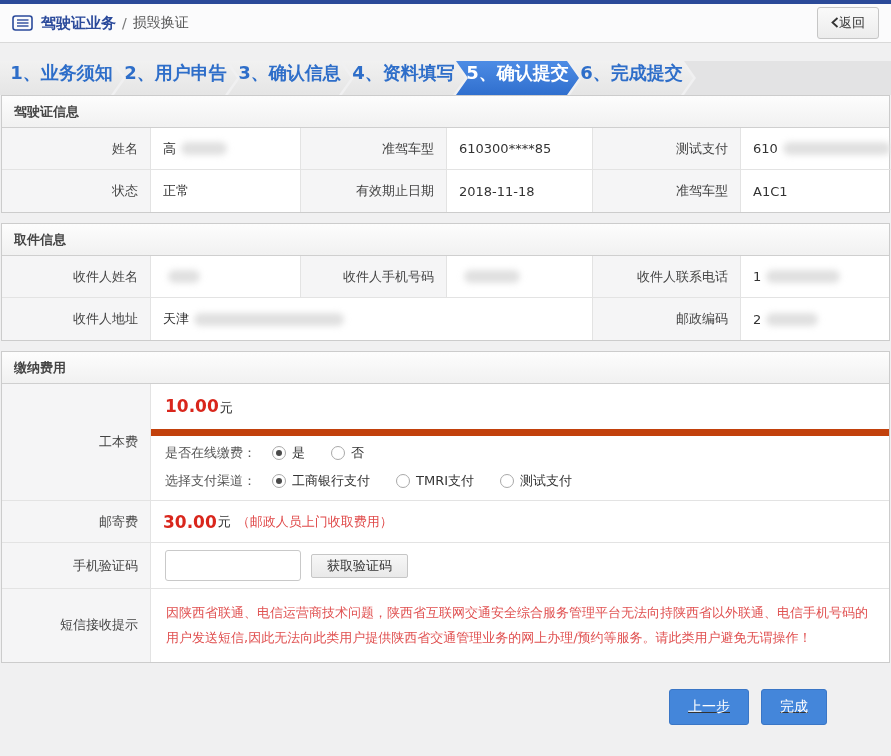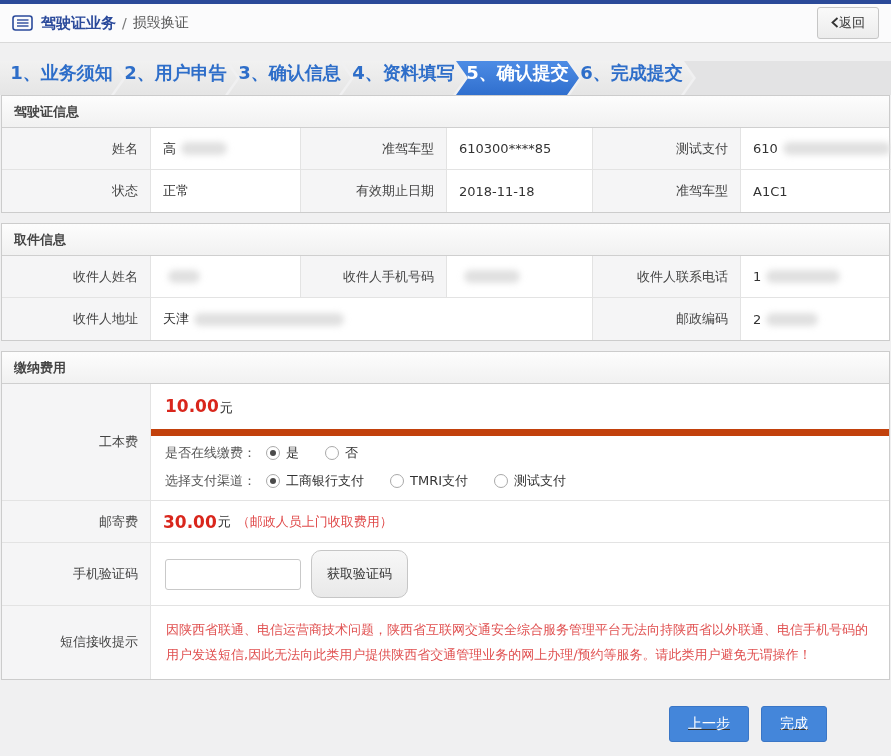--- a/index.html
+++ b/index.html
@@ -65,39 +65,39 @@
     border-radius: 7px; filter: blur(3px); margin-left: 5px; vertical-align: middle;
   }
   
   .fee-amount { color: #d9261c; font-size: 17px; font-weight: bold; }
   .fee-unit { color: #333; font-size: 13px; margin-left: 1px; }
   .fee-note { color: #e04a4a; font-size: 13px; margin-left: 6px; }
   .fee-main-cell { display: block; padding: 0; }
   .fee-line { padding: 12px 14px; border-bottom: 7px solid #c2410c; }
   .opt-line { display: flex; align-items: center; padding: 8px 14px 2px; color: #555; }
   .opt-line.second { padding-bottom: 10px; }
-  .opt-label { margin-right: 10px; color: #555; }
+  .opt-label { margin-right: 16px; color: #555; }
   .radio {
     width: 14px; height: 14px; border: 1px solid #a9a9a9; border-radius: 50%;
     background: #fff; display: inline-block; position: relative; margin-right: 6px;
     flex: none; cursor: pointer;
   }
   .radio.checked::after {
     content: ""; position: absolute; left: 3px; top: 3px; right: 3px; bottom: 3px;
     background: #4a4a4a; border-radius: 50%;
   }
   .radio-group { display: flex; align-items: center; margin-right: 26px; color: #333; }
   .code-input {
     width: 136px; height: 31px; border: 1px solid #c9c9c9; border-radius: 3px;
     padding: 0 8px; font-size: 13px; font-family: inherit;
   }
   .code-btn {
-    height: 48px; margin-left: 10px; padding: 0 15px;
+    height: 24px; margin-left: 10px; padding: 0 15px;
     background: linear-gradient(#f7f7f7, #e9e9e9); border: 1px solid #c6c6c6;
-    border-radius: 10px; font-size: 13px; color: #333; font-family: inherit; cursor: pointer; text-align: center;
+    border-radius: 2px; font-size: 13px; color: #333; font-family: inherit; cursor: pointer; text-align: center;
   }
   .notice-text { color: #e05050; line-height: 1.95; font-size: 13px; padding: 11px 15px; }
   
   .footer { display: flex; justify-content: flex-end; gap: 12px; padding: 16px 64px 0 0; text-decoration: underline; }
   .btn-blue {
     background: #4486da; color: #fff; border: 1px solid #3a76c6; border-radius: 3px;
     padding: 8px 18px; font-size: 14px; font-family: inherit; cursor: pointer;
   }
 </style>
 </head>

